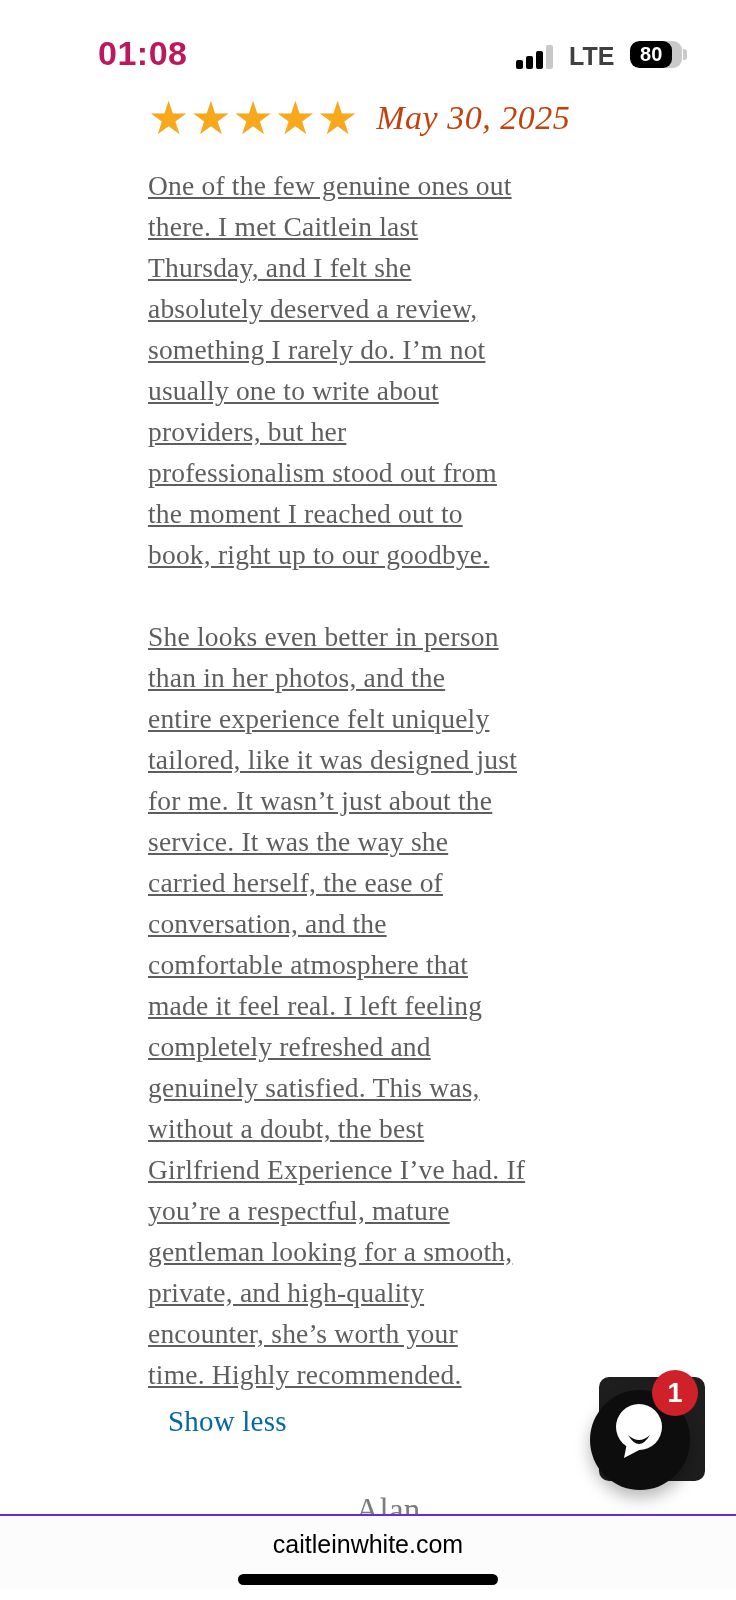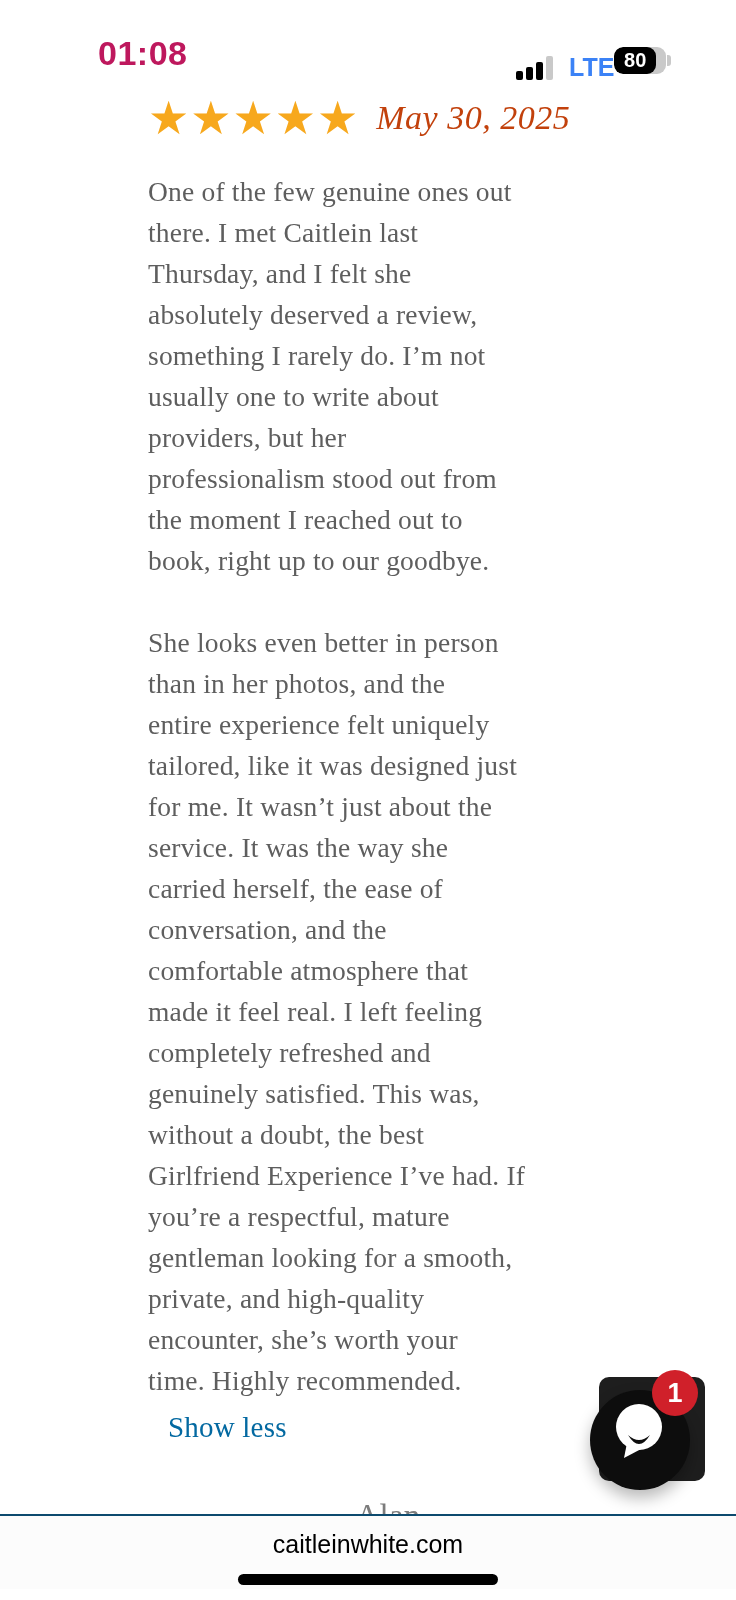--- a/index.html
+++ b/index.html
@@ -19,23 +19,23 @@
   .status-right {
     position:absolute; left:516px; top:40px;
     display:flex; align-items:flex-end;
   }
   .signal-bars { display:flex; align-items:flex-end; gap:3px; height:24px; }
   .signal-bars .bar { width:7px; border-radius:2px; background:#000; }
   .bar.b1{height:9px;} .bar.b2{height:13px;} .bar.b3{height:18px;}
   .bar.b4{height:24px; background:#c9c9c9;}
   .net-label {
     margin-left:16px; font:600 25px "Liberation Sans", sans-serif;
-    color:#3b82f6; line-height:25px; align-self:center; margin-top:15px;
-  }
-  .battery { display:flex; align-items:center; align-self:center;text-align:right; }
+    color:#404040; line-height:25px; align-self:center; margin-top:4px;
+  }
+  .battery { margin-left:16px; display:flex; align-items:center; align-self:center;text-align:right; }
   .battery-body {
     position:relative; width:52px; height:27px; border-radius:9px;
     background:#c9c9c9; overflow:hidden;
   }
   .battery-fill {
     position:absolute; left:0; top:0; height:100%; width:80%;
     background:#000; border-radius:9px;
     display:flex; align-items:center; justify-content:center;
   }
   .battery-pct { font:700 20px "Liberation Sans", sans-serif; color:#fff; }
@@ -53,24 +53,25 @@
     display:flex; font-family:"DejaVu Sans", sans-serif;
     font-size:46px; line-height:44px; color:#F7A81D; letter-spacing:1px;
   }
   .review-date {
     margin-left:17px; font:italic 34px "Liberation Serif", serif;
     color:#c2410c; letter-spacing:0.5px;
   }
 
   
   .review-body {
-    position:absolute; left:148px; top:171px; width:480px;
+    position:absolute; left:148px; top:165px; width:480px;
     font-family:"Liberation Serif", serif;
     font-size:27.5px; line-height:41px; color:#5e5e5e;
     letter-spacing:0.2px;
+    text-decoration:underline;
   }
   .review-body p { white-space:pre-line; margin:0 0 41px 0; }
   .review-body p:last-of-type { margin-bottom:0; }
   .show-less {
     display:inline-block; margin:6px 0 0 20px;
     font-family:"Liberation Serif", serif;
     font-size:29px; line-height:41px; color:#0369a1; cursor:pointer;
   }
   .author-row {
     display:flex; align-items:center; margin-top:48px;flex-direction:column;
@@ -105,21 +106,21 @@
   .chat-badge {
     position:absolute; left:652px; top:1370px; width:46px; height:46px;
     border-radius:50%; background:#D0202A; color:#fff;
     display:flex; align-items:center; justify-content:center;
     font:600 27px "Liberation Sans", sans-serif;
   }
 
   
   .browser-bar {
     position:absolute; left:0; top:1514px; width:736px; height:75px;
-    background:#fcfcfc; border-top:2px solid #0c4a6e; z-index:5;
+    background:#fcfcfc; border-top:2px solid #6d28d9; z-index:5;
   }
   .url-text {
     margin-top:14px; text-align:center;
     font:400 25px "Liberation Sans", sans-serif; color:#000;
   }
   .home-indicator {
     position:absolute; left:50%; transform:translateX(-50%); top:58px;
     width:260px; height:11px; border-radius:6px; background:#000;
     cursor:grab;
   }

